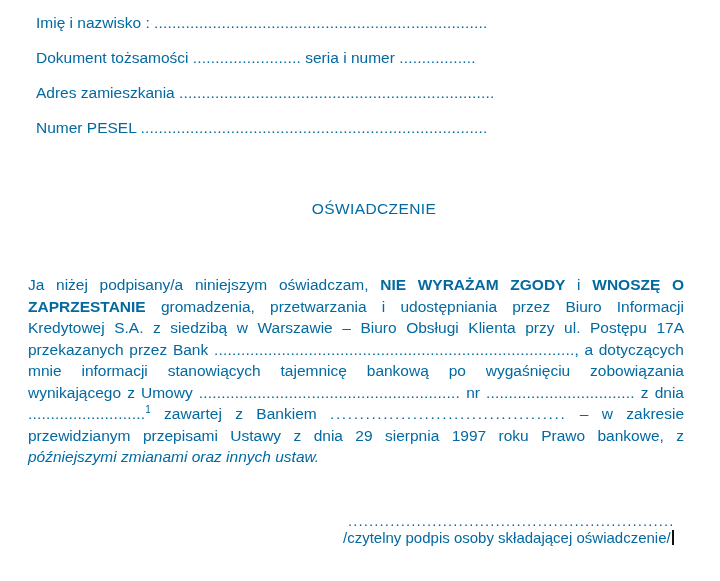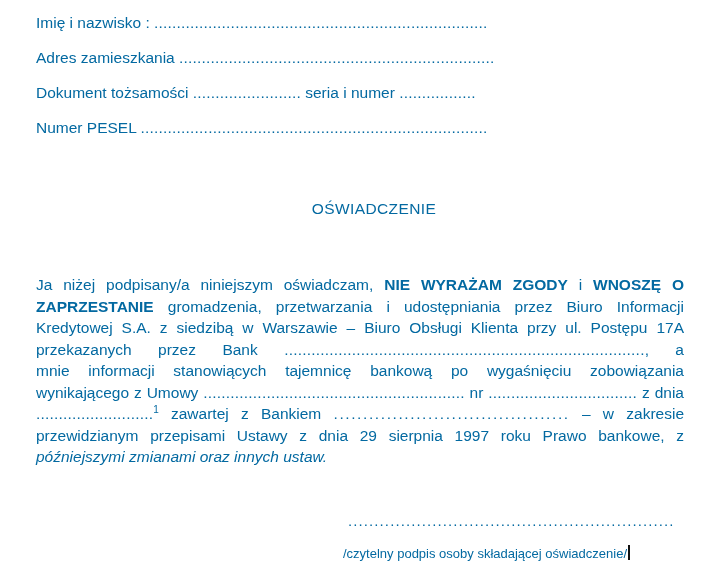--- a/index.html
+++ b/index.html
@@ -30,21 +30,21 @@
     top: 200px;
     text-align: center;
     font-size: 15.5px;
     letter-spacing: 0.4px;
     font-weight: 400;
     padding-left: 28px;
   }
   
   .para {
     position: absolute;
-    left: 36px; right: 36px;
+    left: 28px; right: 36px;
     top: 274px;
     font-size: 15.5px;
   }
   .jline {
     text-align: justify;
     -moz-text-align-last: justify;
     text-align-last: justify;
     line-height: 21.5px;
     height: 21.5px;
     overflow: hidden;
@@ -61,22 +61,21 @@
   
   .sig { position: absolute; left: 343px; top: 512px; }
   .sig-dots {
     font-size: 15px;
     line-height: 17px;
     letter-spacing: 1.1px;
     margin-left: 5px;
     white-space: nowrap;
   }
   .sig-caption {
-    margin-top: 16px;
-    font-size: 13px;
+    font-size: 15px;
     line-height: 18px;
     white-space: nowrap;
   }
   .text-cursor {
     display: inline-block;
     width: 2px;
     height: 15px;
     background: #111111;
     vertical-align: -2px;
     margin-left: 1px;
@@ -85,24 +84,24 @@
 </head>
 <body>
 
 <div class="page">
 
   <div class="form-top">
     <div class="form-line">
       <span>Imię i nazwisko : </span><span class="dots">..........................................................................</span>
     </div>
     <div class="form-line">
-      <span>Adres zamieszkania </span><span class="dots">......................................................................</span>
+      <span>Dokument tożsamości </span><span class="dots">........................</span><span> seria i numer </span><span class="dots">.................</span>
     </div>
     <div class="form-line">
-      <span>Dokument tożsamości </span><span class="dots">........................</span><span> seria i numer </span><span class="dots">.................</span>
+      <span>Adres zamieszkania </span><span class="dots">......................................................................</span>
     </div>
     <div class="form-line">
       <span>Numer PESEL </span><span class="dots">.............................................................................</span>
     </div>
   </div>
 
   <div class="doc-title">OŚWIADCZENIE</div>
 
   <div class="para">
     <div class="jline"><span>Ja niżej podpisany/a niniejszym oświadczam, </span><span class="b">NIE WYRAŻAM ZGODY</span><span> i </span><span class="b">WNOSZĘ O</span></div>

